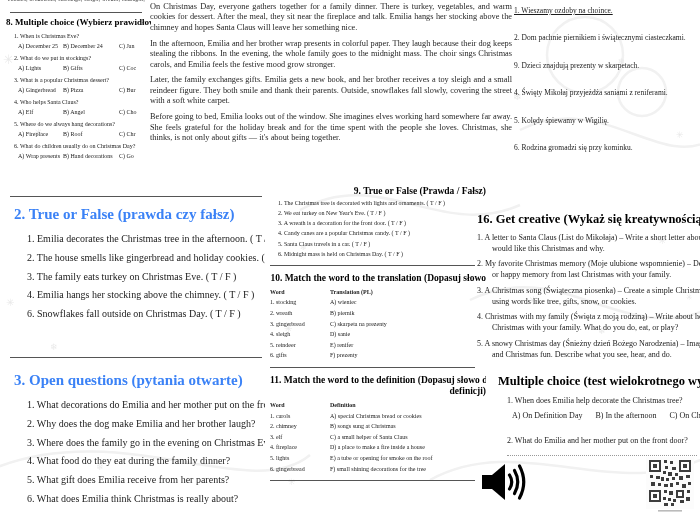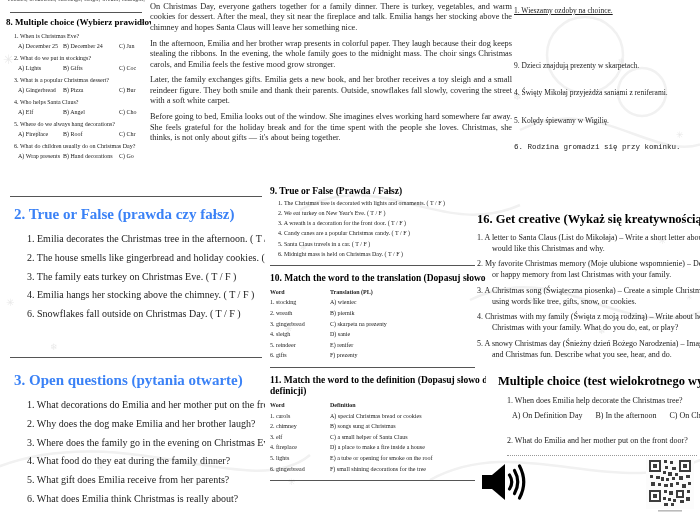--- a/index.html
+++ b/index.html
@@ -4,21 +4,21 @@
 <style>
   html,body{margin:0;padding:0;}
   body{
     position:relative;width:700px;height:520px;overflow:hidden;
     background:#ffffff;color:#1b1b1b;
     font-family:"Liberation Serif","DejaVu Serif",serif;
   }
   .abs{position:absolute;}
   .layer{z-index:2;}
   .decor{z-index:1;}
-  .nowrap{white-space:nowrap;}
+  .nowrap{white-space:nowrap;text-align:right;}
   .clip{overflow:hidden;}
   .sep{border:none;border-top:1px solid #555;height:0;margin:0;}
   
   .h-sm{font-weight:bold;font-size:9px;white-space:nowrap;color:#000;}
   .q8{font-size:6px;margin-top:6.2px;white-space:nowrap;padding-left:8px;}
   .opts8{display:flex;font-size:6px;margin-top:3.8px;padding-left:12px;white-space:nowrap;}
   .opts8 .oA{width:45px;flex:none;}
   .opts8 .oB{width:56px;flex:none;}
   
   .story p{margin:0 0 5.5px 0;font-size:8.3px;line-height:10.4px;text-align:justify;color:#1f1f1f;}
@@ -121,24 +121,25 @@
 
 <div class="abs layer story" style="left:150px;top:2px;width:362px;">
   <p>On Christmas Day, everyone gathers together for a family dinner. There is turkey, vegetables, and warm cookies for dessert. After the meal, they sit near the fireplace and talk. Emilia hangs her stocking above the chimney and hopes Santa Claus will leave her something nice.</p>
   <p>In the afternoon, Emilia and her brother wrap presents in colorful paper. They laugh because their dog keeps stealing the ribbons. In the evening, the whole family goes to the midnight mass. The choir sings Christmas carols, and Emilia feels the festive mood grow stronger.</p>
   <p>Later, the family exchanges gifts. Emilia gets a new book, and her brother receives a toy sleigh and a small reindeer figure. They both smile and thank their parents. Outside, snowflakes fall slowly, covering the street with a soft white carpet.</p>
   <p>Before going to bed, Emilia looks out of the window. She imagines elves working hard somewhere far away. She feels grateful for the holiday break and for the time spent with the people she loves. Christmas, she thinks, is not only about gifts — it's about being together.</p>
 </div>
 
 <div class="abs layer" style="left:512px;top:0;width:190px;height:170px;">
   <div class="pl-item" style="top:6px;text-decoration:underline;">1. Wieszamy ozdoby na choince.</div>
+  <div class="pl-item" style="top:33px;">2. Dom pachnie piernikiem i świątecznymi ciasteczkami.</div>
   <div class="pl-item" style="top:61px;">9. Dzieci znajdują prezenty w skarpetach.</div>
   <div class="pl-item" style="top:88px;">4. Święty Mikołaj przyjeżdża saniami z reniferami.</div>
   <div class="pl-item" style="top:116px;text-align:right;">5. Kolędy śpiewamy w Wigilię.</div>
-  <div class="pl-item" style="top:143px;font-family:Liberation Mono, monospace;">6. Rodzina gromadzi się przy kominku.</div>
+  <div class="pl-item" style="top:143px;">6. Rodzina gromadzi się przy kominku.</div>
 </div>
 
 <div class="abs layer sep" style="left:10px;top:196px;width:252px;"></div>
 
 <div class="abs layer clip" style="left:14px;top:206px;width:251px;height:148px;">
   <div class="h-lg">2. True or False (prawda czy fałsz)</div>
   <div style="margin-top:7px;">
     <div class="item-md">1. Emilia decorates the Christmas tree in the afternoon. ( T / F )</div>
     <div class="item-md">2. The house smells like gingerbread and holiday cookies. ( T / F )</div>
     <div class="item-md">3. The family eats turkey on Christmas Eve. ( T / F )</div>

